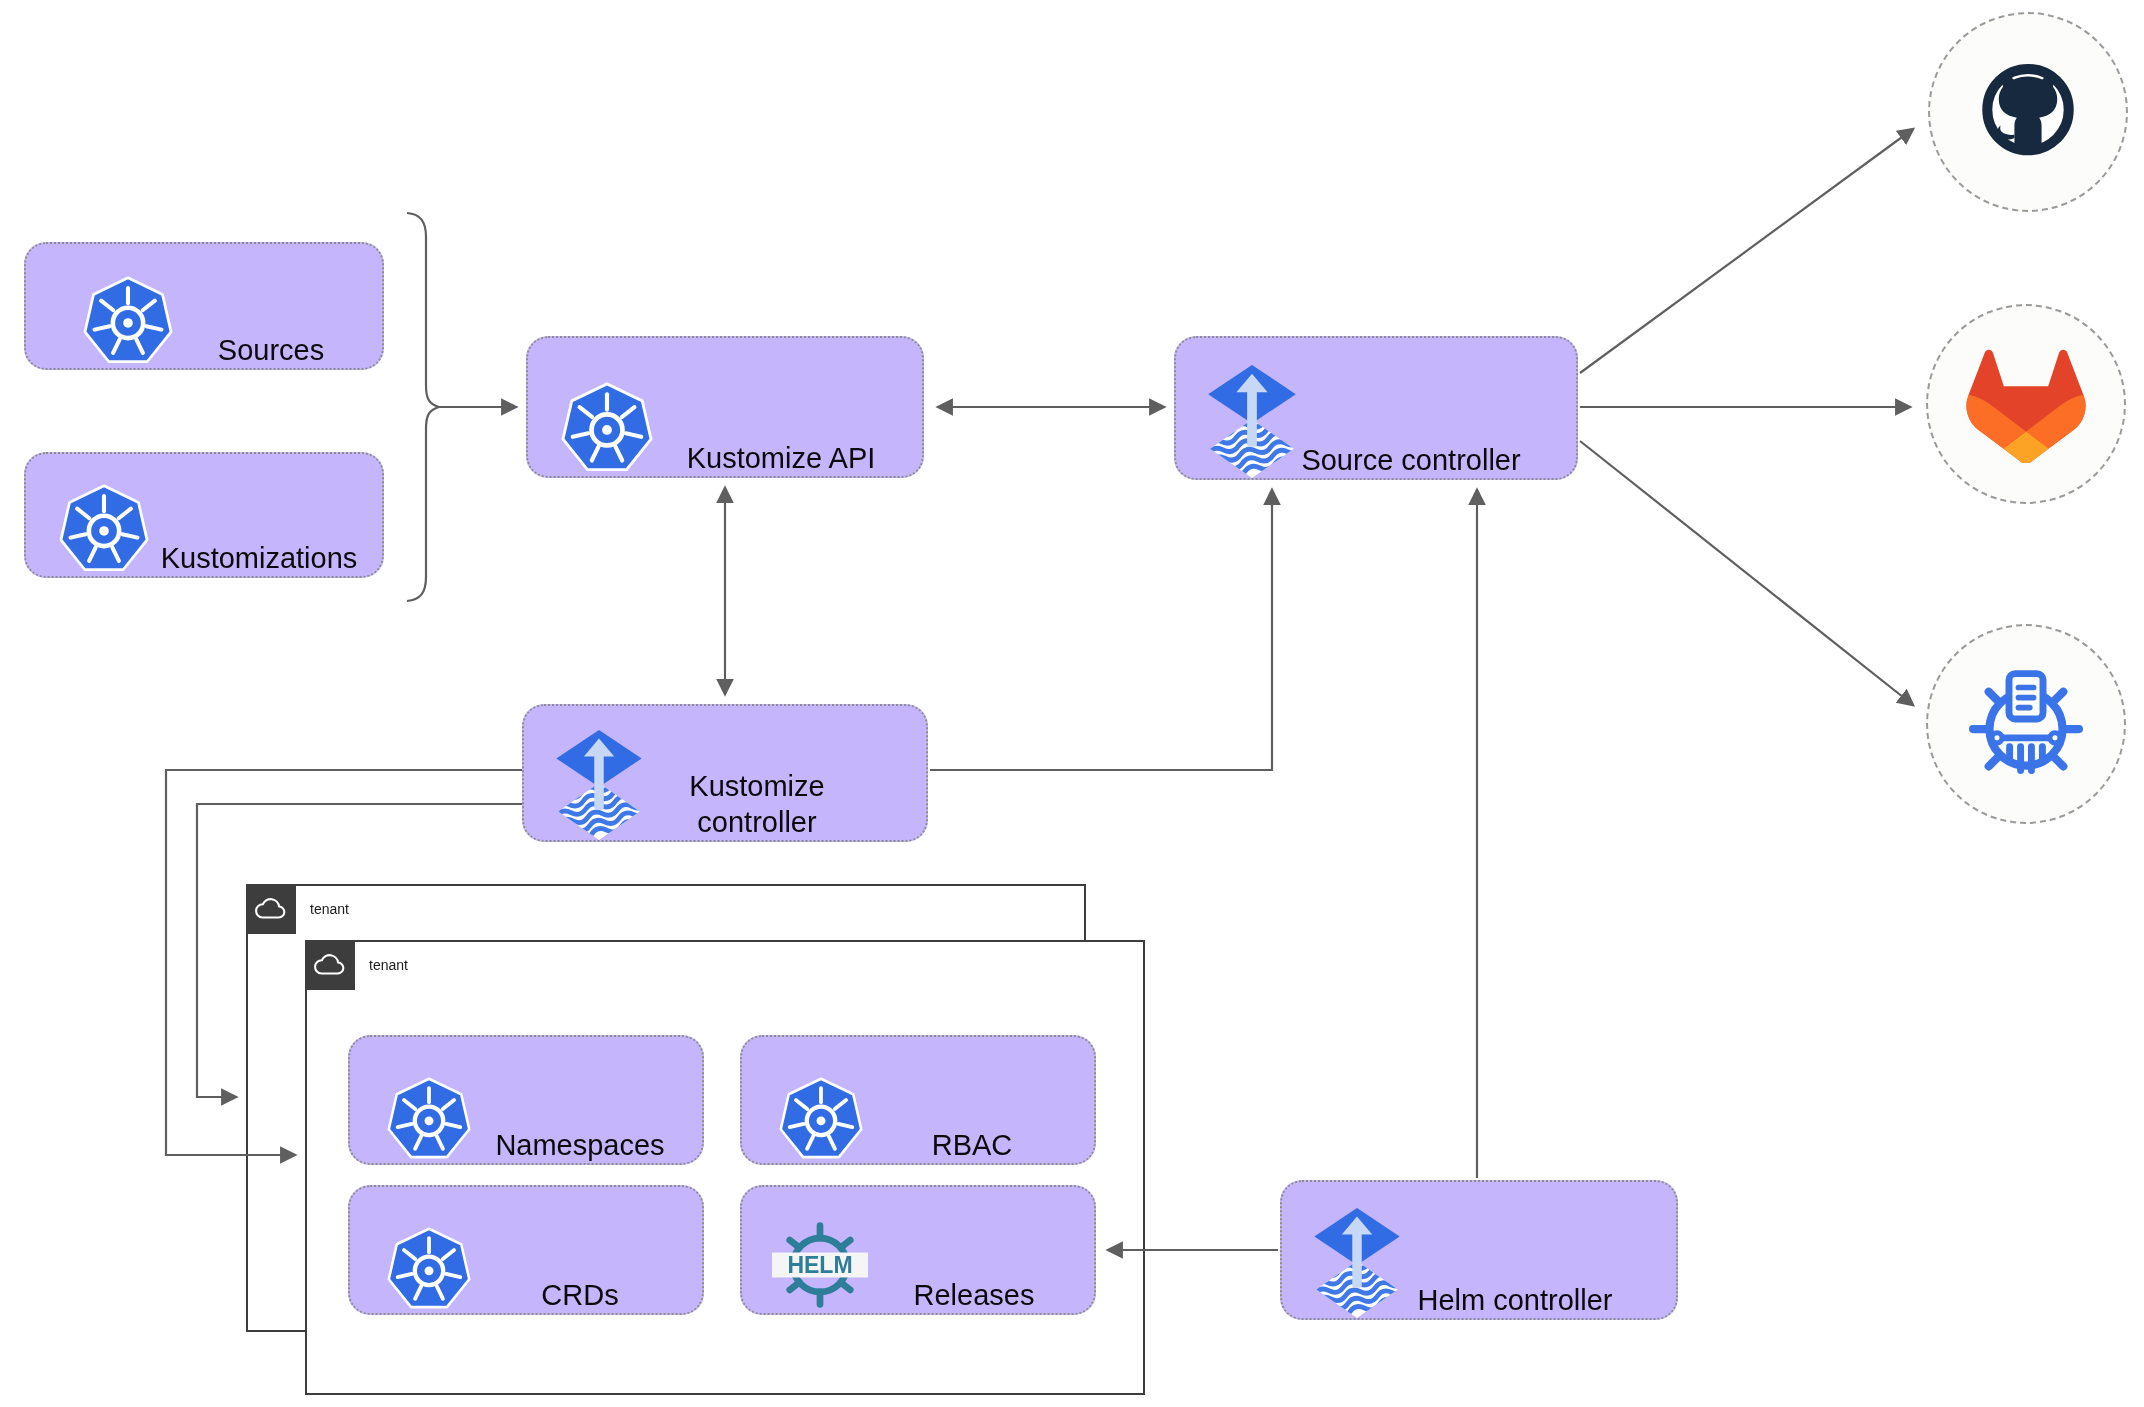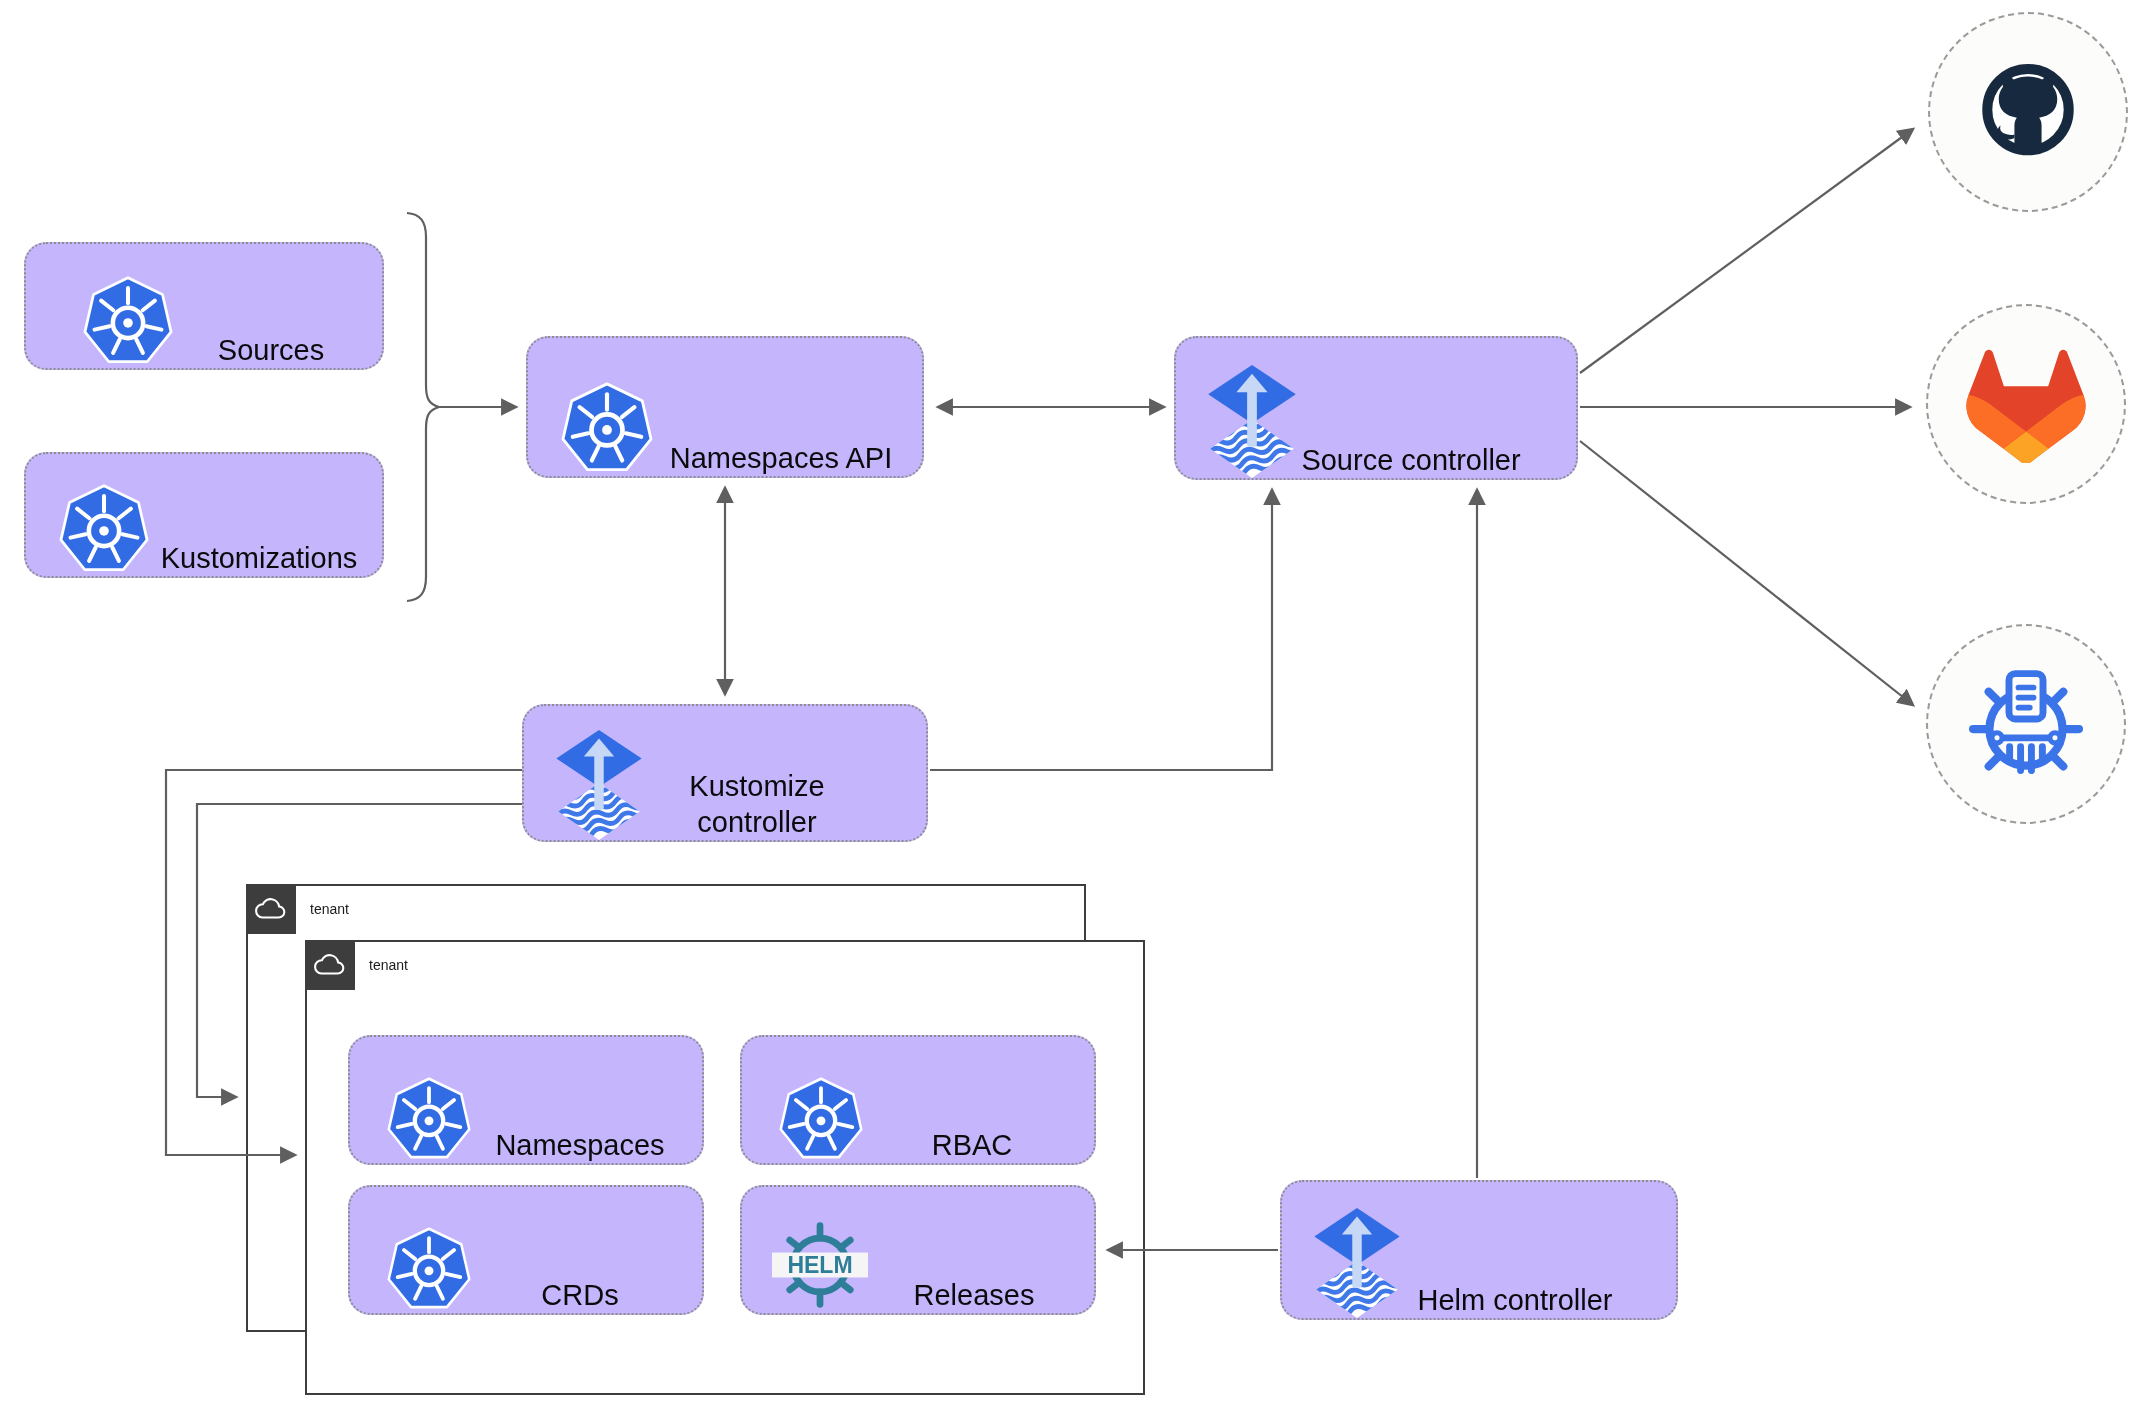--- a/index.html
+++ b/index.html
@@ -133,21 +133,21 @@
       </span>
     <span class="lbl">Kustomizations</span>
   </div>
 
   <div class="node" style="left:526px;top:336px;width:398px;height:142px">
     <span class="ic ml32">
       <svg width="94" height="94" viewBox="0 0 100 100">
           <use href="#ic-k8s"></use>
         </svg>
       </span>
-    <span class="lbl">Namespaces API</span>
+    <span class="lbl">Kustomize API</span>
   </div>
 
   <div class="node" style="left:1174px;top:336px;width:404px;height:144px">
     <span class="ic ml32">
       <svg width="88" height="113" viewBox="0 0 90 116">
           <use href="#ic-flux"></use>
         </svg>
       </span>
     <span class="lbl" style="max-width:230px">Source controller</span>
   </div>

